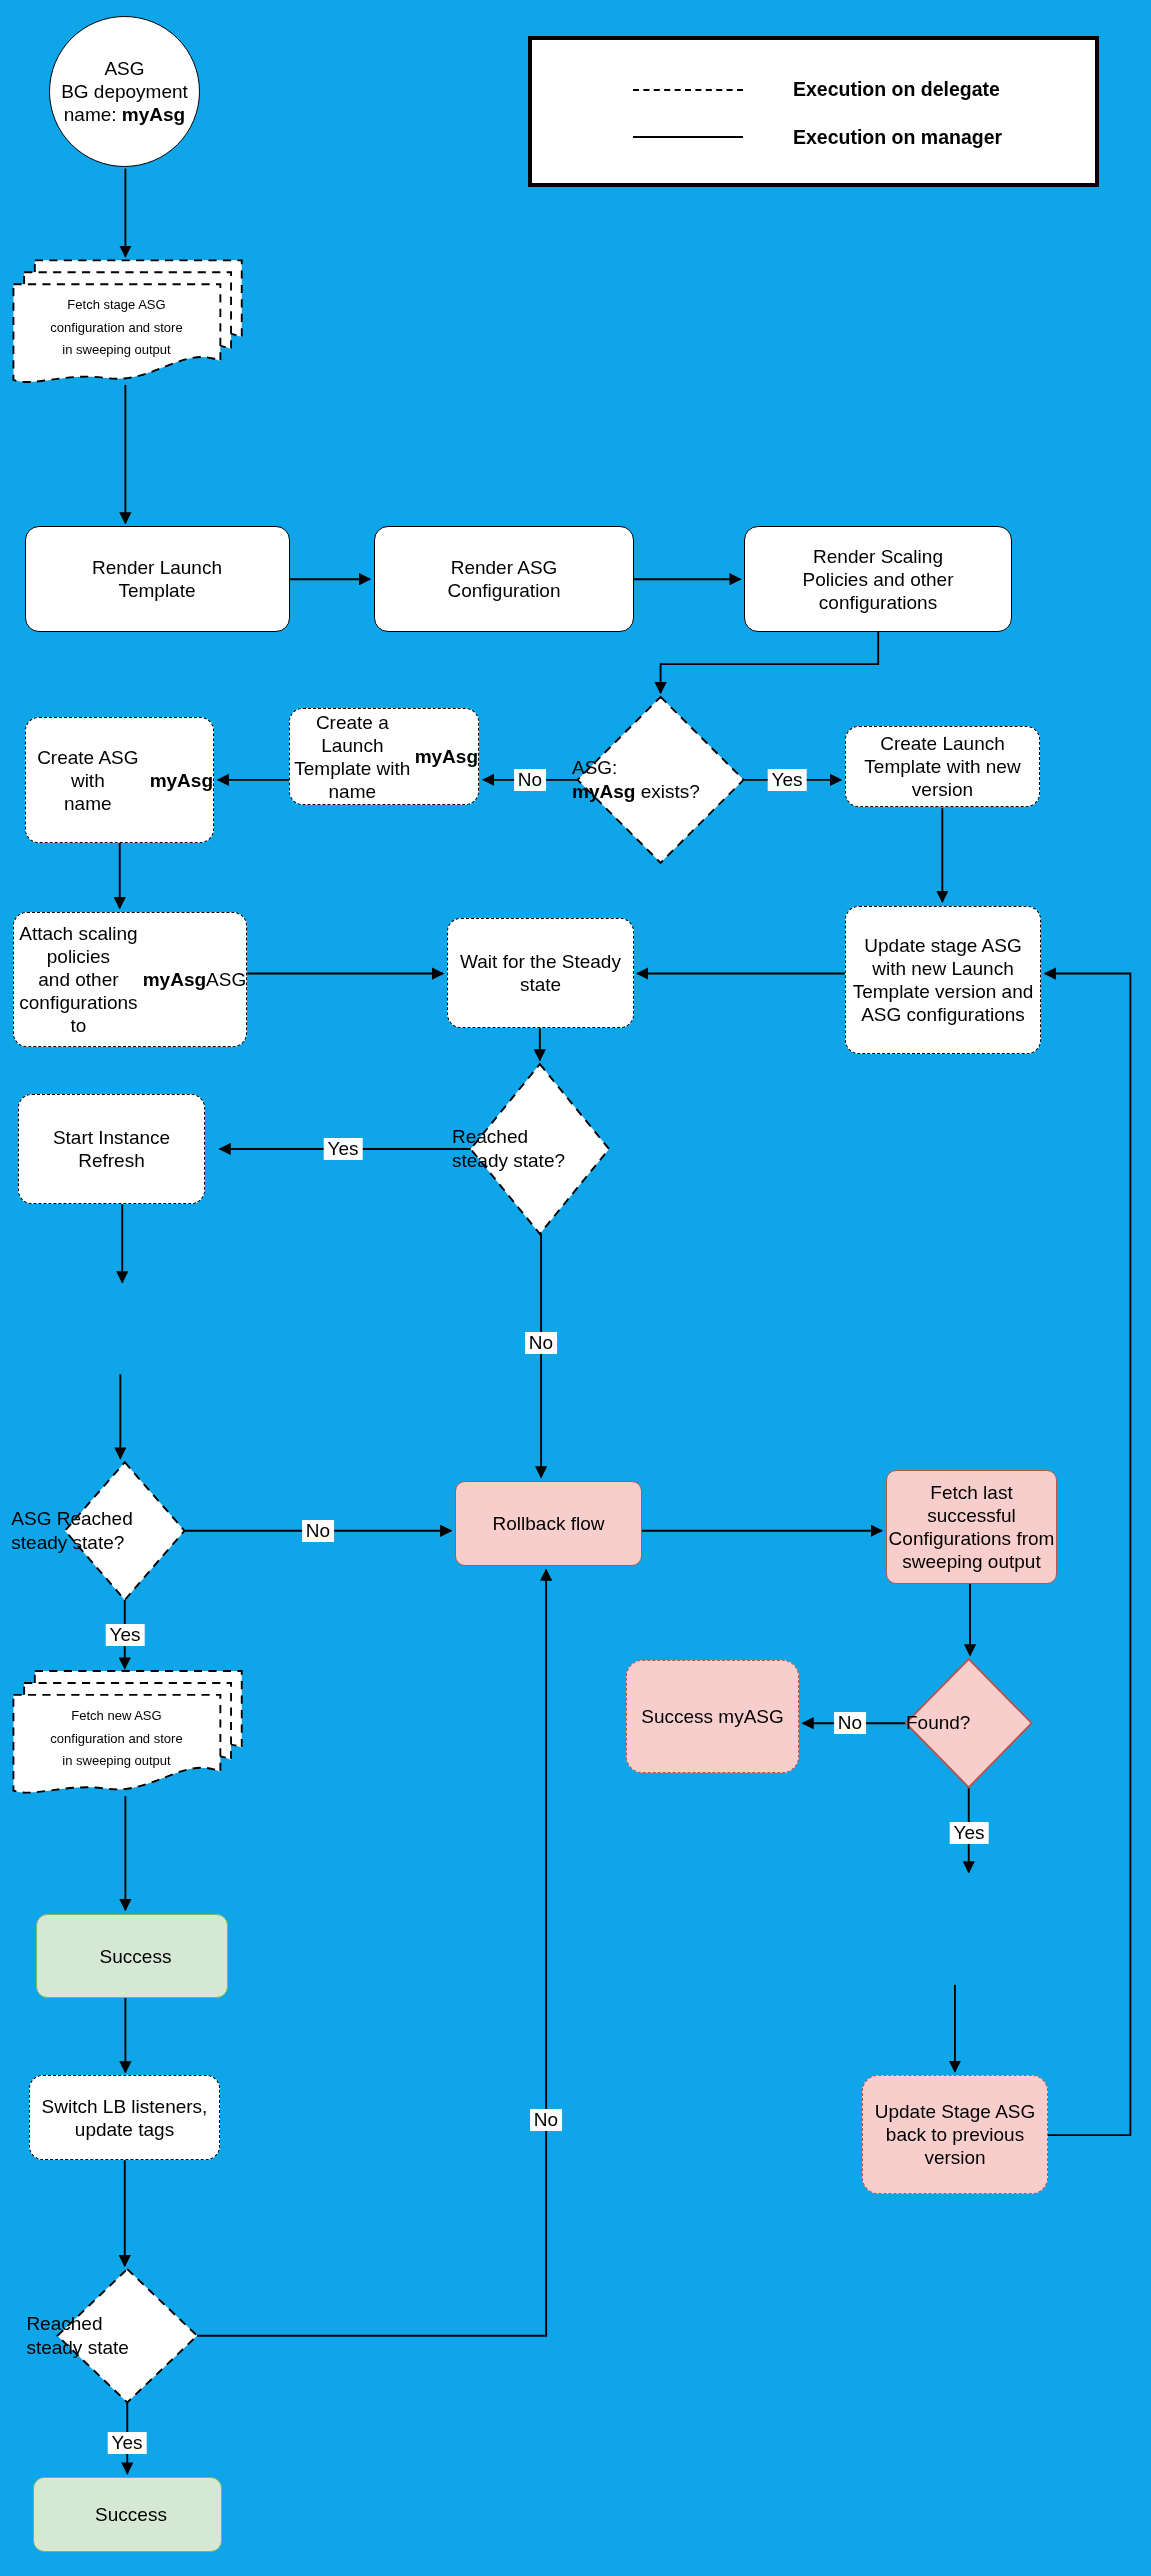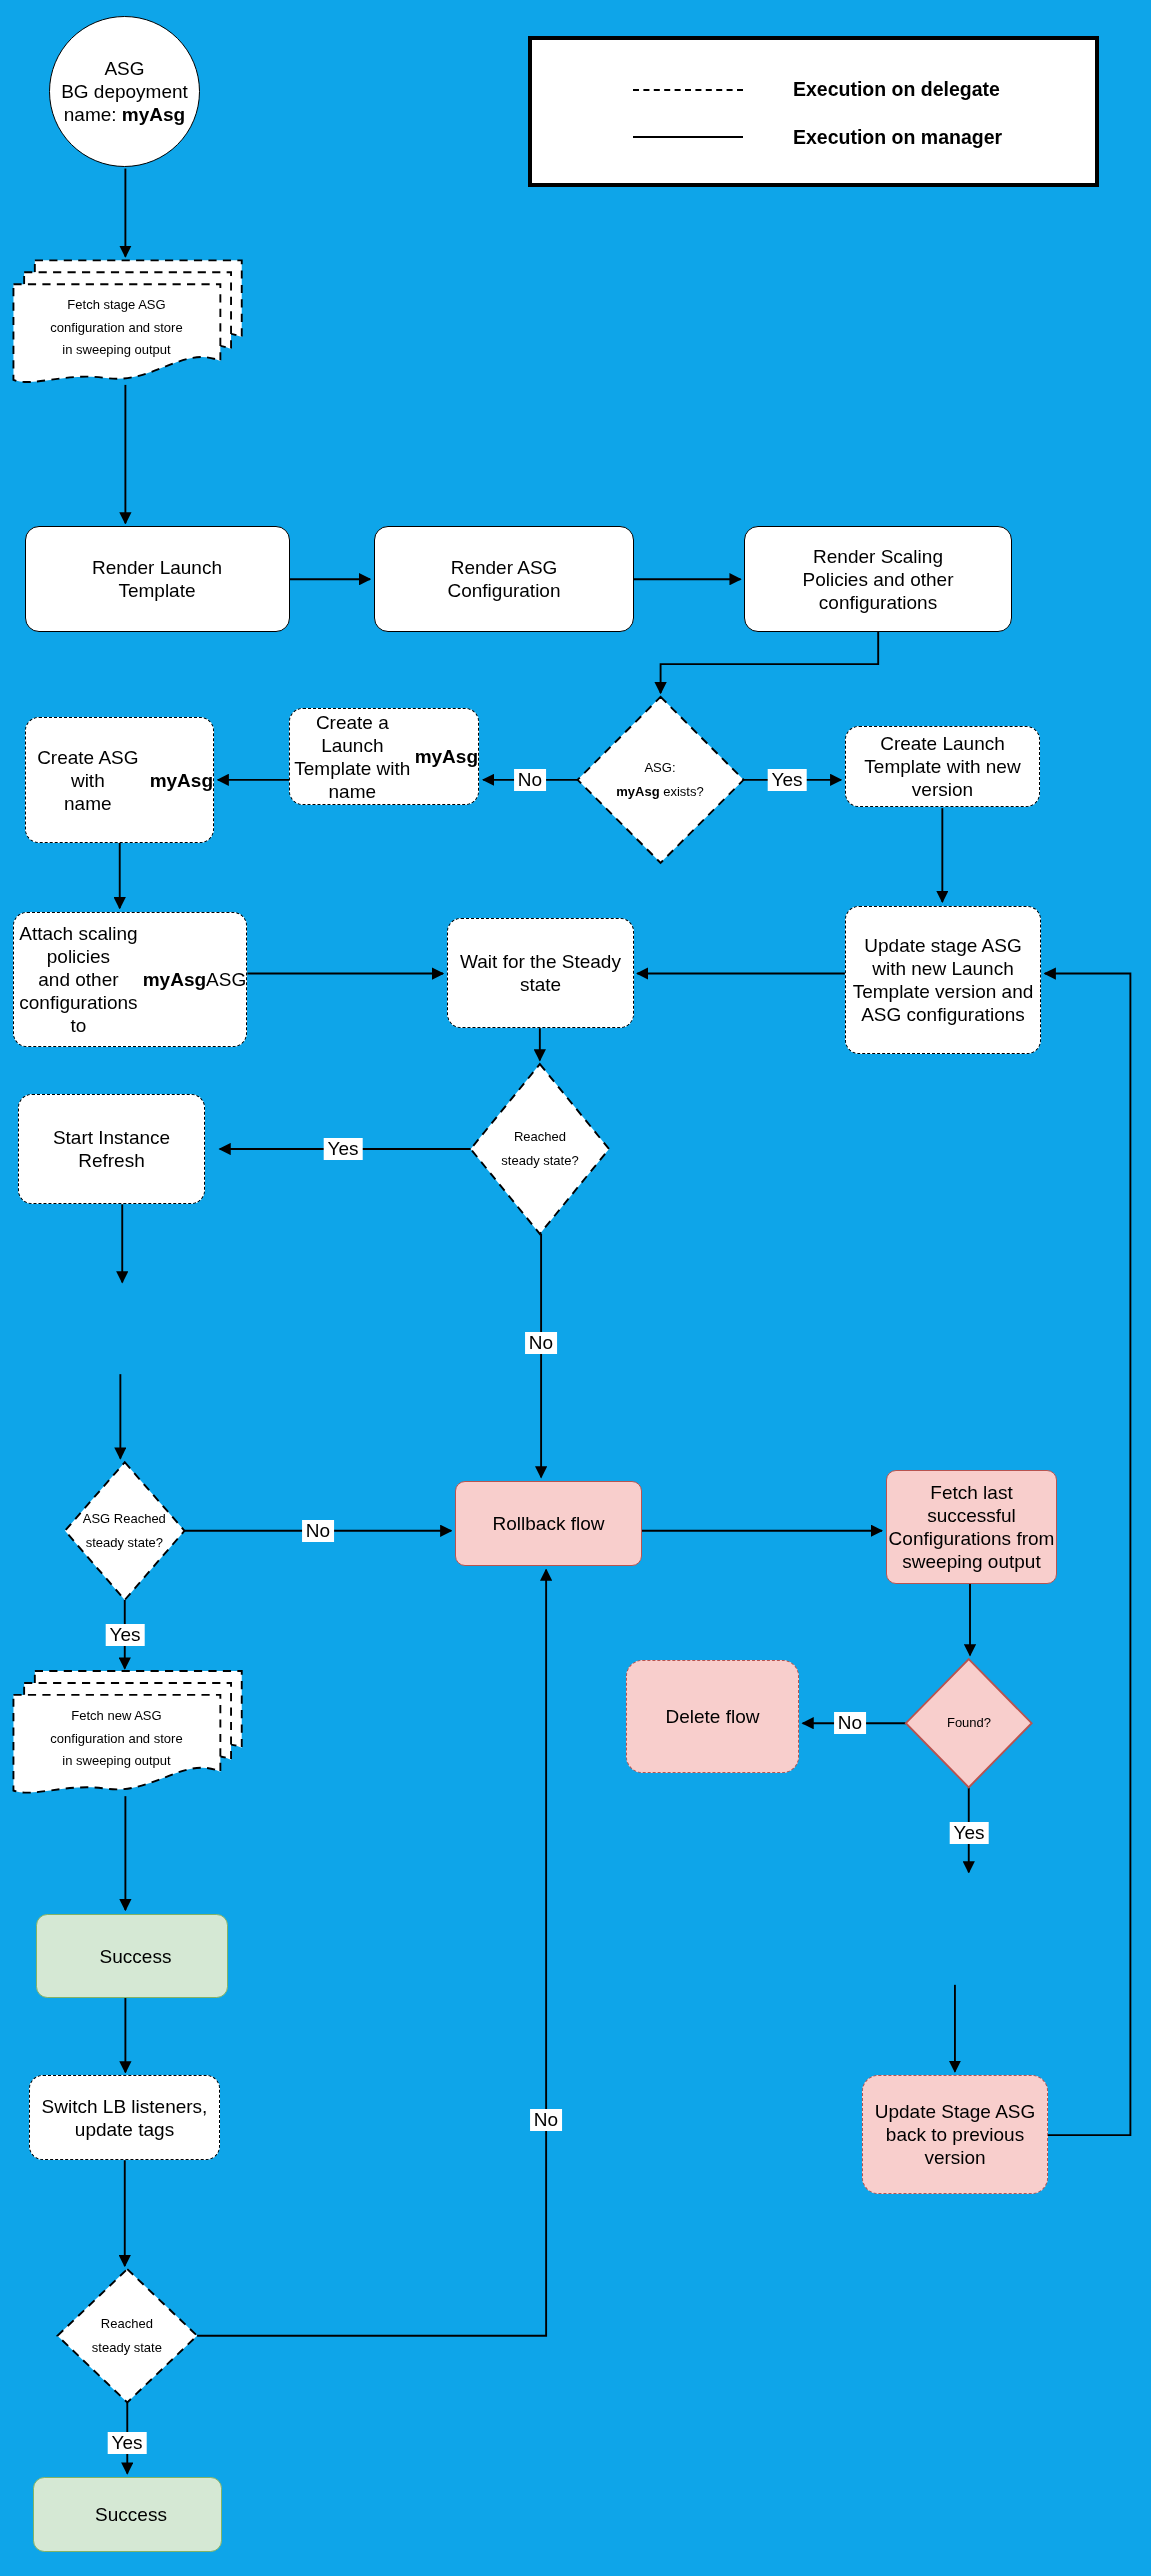--- a/index.html
+++ b/index.html
@@ -17,21 +17,21 @@
   .node{position:absolute;display:flex;align-items:center;justify-content:center;
     text-align:center;font-size:19px;line-height:23px;box-sizing:border-box;
     background:#fff;border:1.9px solid #000;border-radius:14px;}
   .node.dashed{border-style:dashed;}
   .node.pink{background:var(--pink-fill);border-color:var(--pink-border);border-radius:10px;}
   .node.pinkdash{background:var(--pink-fill);border-color:var(--pink-border);border-style:dashed;border-radius:16.4px;}
   .node.green{background:var(--green-fill);border-color:var(--green-border);border-radius:11.3px;padding-left:7px;}
   .circle{position:absolute;left:49px;top:16.4px;width:151px;height:151px;border-radius:50%;
     border:1.9px solid #000;display:flex;align-items:center;justify-content:center;
     text-align:center;font-size:19px;line-height:23px;box-sizing:border-box;background:#fff;}
-  .dtext{position:absolute;text-align:center;font-size:13px;line-height:24px;}
+  .dtext{position:absolute;text-align:left;font-size:19px;line-height:24px;}
   .doctext{position:absolute;text-align:center;font-size:13px;line-height:22.6px;}
   .elabel{position:absolute;transform:translate(-50%,-50%);background:#fff;
     padding:0 3.8px;font-size:19px;}
   .legend{position:absolute;left:528px;top:36px;width:571px;height:151px;
     border:4.4px solid #000;box-sizing:border-box;background:#fff;}
   .legend .sample{position:absolute;width:110px;height:0;}
   .legend .sample.dash{border-top:2.5px dashed #000;}
   .legend .sample.solid{border-top:2.5px solid #000;}
   .legend .llabel{position:absolute;font-weight:bold;font-size:19.5px;}
 </style>
@@ -119,21 +119,21 @@
   <div class="node dashed" style="left:25px;top:717px;width:189px;height:126px">Create ASG with<br>name <strong>myAsg</strong></div>
 
   <div class="node dashed" style="left:13.2px;top:912px;width:234px;height:135px">Attach scaling policies<br>and other configurations<br>to <strong>myAsg</strong> ASG</div>
   <div class="node dashed" style="left:447px;top:918px;width:187px;height:110px">Wait for the Steady<br>state</div>
   <div class="node dashed" style="left:845px;top:906px;width:196px;height:148px">Update stage ASG<br>with new Launch<br>Template version and<br>ASG configurations</div>
 
   <div class="node dashed" style="left:18px;top:1094px;width:187px;height:110px">Start Instance<br>Refresh</div>
 
   <div class="node pink" style="left:455px;top:1481px;width:187px;height:85px">Rollback flow</div>
   <div class="node pink" style="left:886px;top:1470px;width:171px;height:114px">Fetch last successful<br>Configurations from<br>sweeping output</div>
-  <div class="node pinkdash" style="left:626px;top:1660px;width:173px;height:113px">Delete flow</div>
+  <div class="node pinkdash" style="left:626px;top:1660px;width:173px;height:113px">Success myASG</div>
   <div class="node pinkdash" style="left:862px;top:2075px;width:186px;height:119px">Update Stage ASG<br>back to previous<br>version</div>
 
   <div class="node green" style="left:36px;top:1914px;width:192px;height:84px">Success</div>
   <div class="node dashed" style="left:29px;top:2075px;width:191px;height:85px">Switch LB listeners,<br>update tags</div>
   <div class="node green" style="left:33px;top:2477px;width:189px;height:75px">Success</div>
 
   <div class="dtext" style="left:572px;top:756px;width:176px">ASG:<br><strong>myAsg</strong> exists?</div>
   <div class="dtext" style="left:452px;top:1125px;width:176px">Reached<br>steady state?</div>
   <div class="dtext" style="left:11.3px;top:1507px;width:226px">ASG Reached<br>steady state?</div>
   <div class="dtext" style="left:906px;top:1711px;width:126px">Found?</div>

